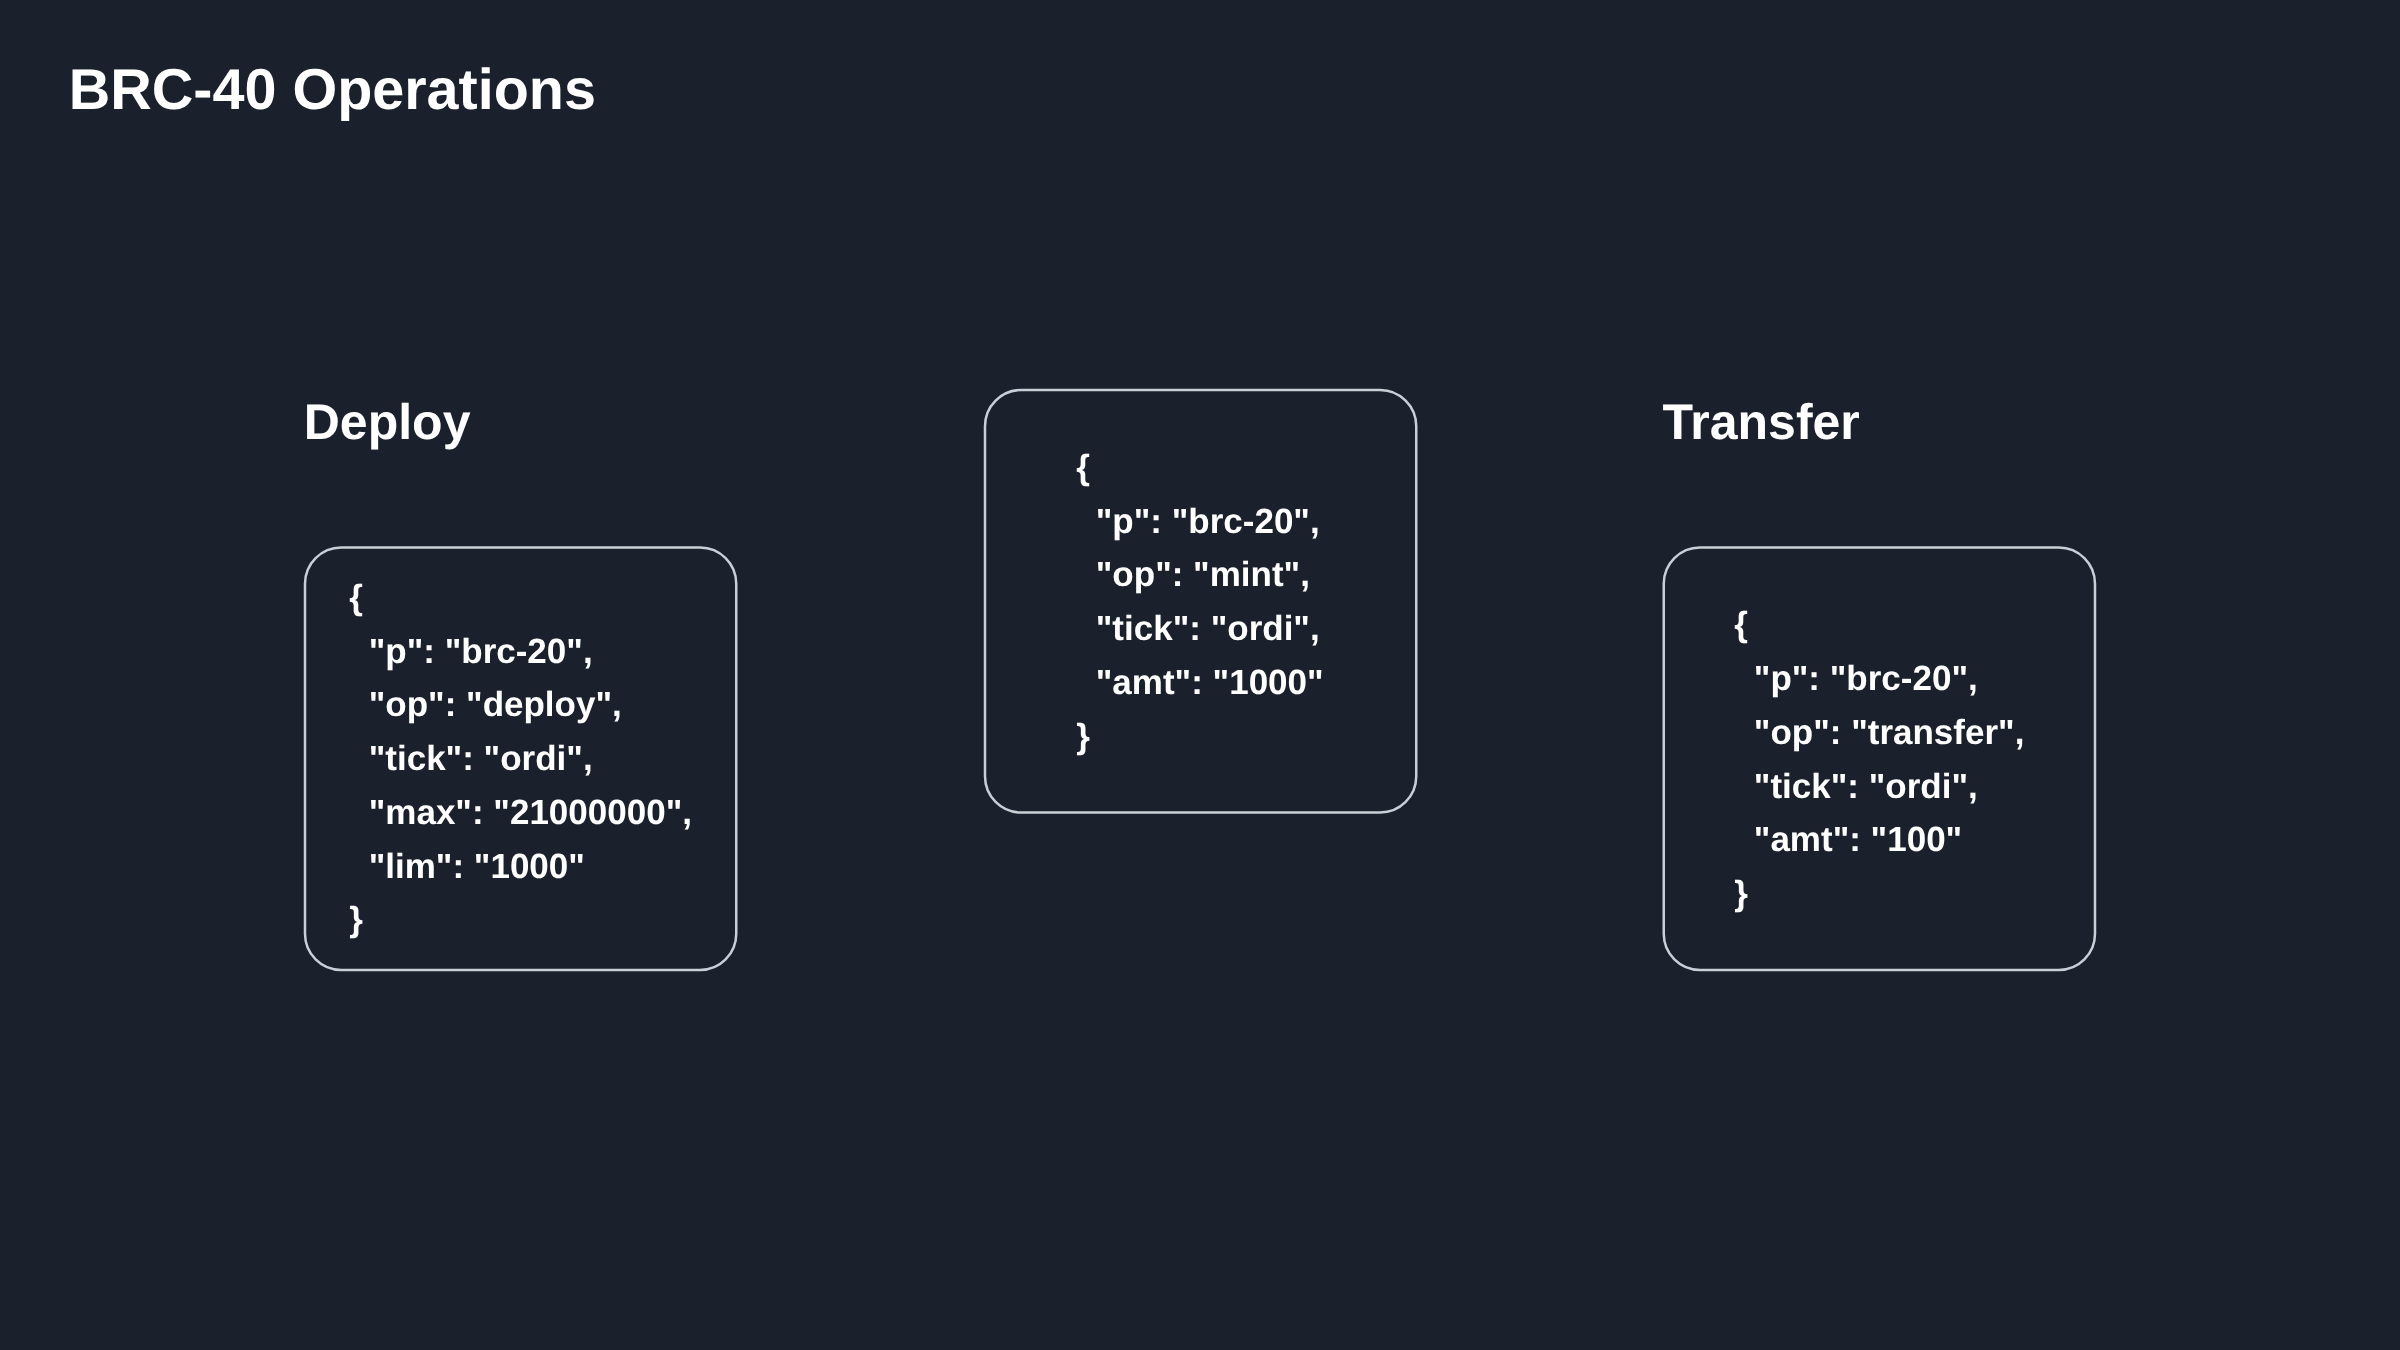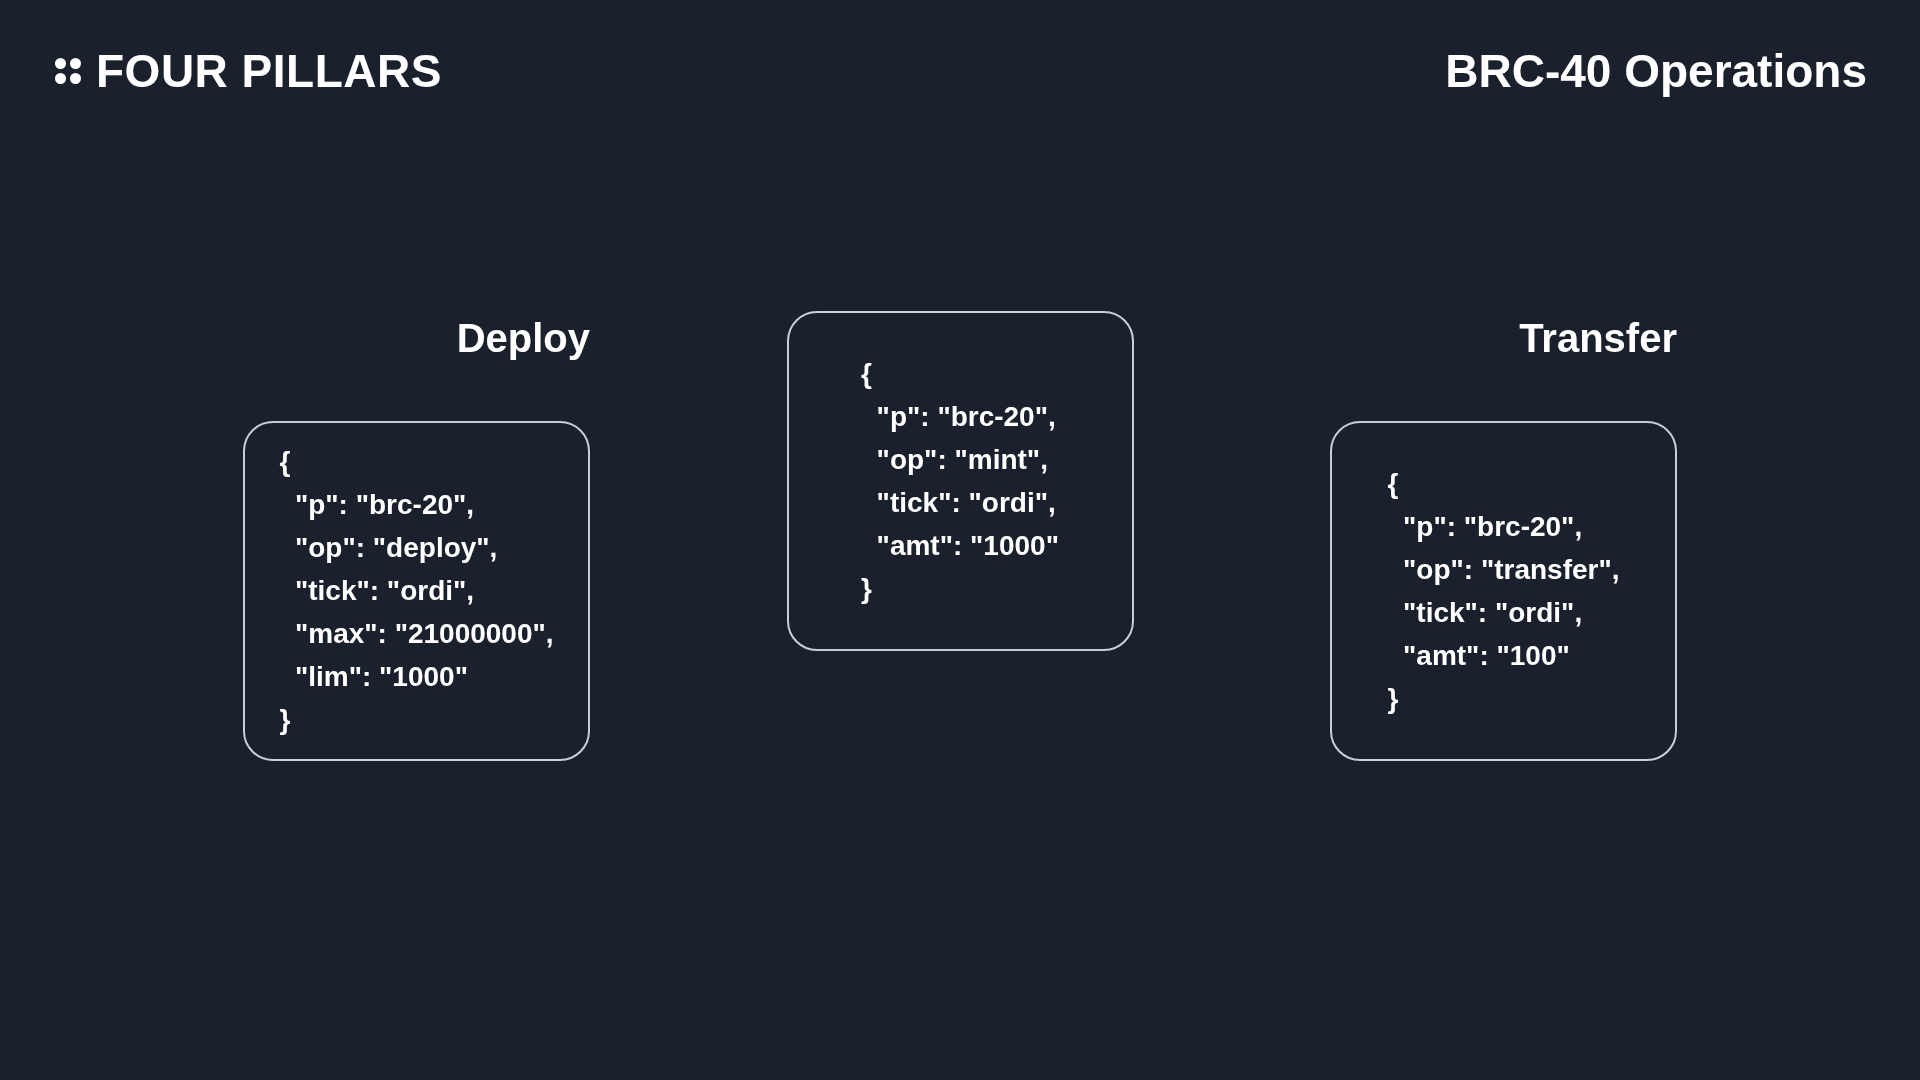--- a/index.html
+++ b/index.html
@@ -67,22 +67,22 @@
     justify-content: space-between;
     padding: 0 243px;
     margin-top: 214px;
   }
   .op-column {
     width: 347px;
     display: flex;
     flex-direction: column;
   }
   .op-heading {
-    margin: 0 0 56px 0;
-    text-align: right;
+    margin: 0 0 72px 0;
+    text-align: left;
     font-size: 40px;
     font-weight: 700;
     line-height: 54px;
   }
   .code-card {
     height: 340px;
     border: 2.5px solid var(--border);
     border-radius: 30px;
     display: flex;
     align-items: center;
@@ -98,29 +98,20 @@
     white-space: pre;
     color: var(--text);
   }
 </style>
 </head>
 <body>
 
 <div class="slide">
 
   <header class="header">
-    <div class="brand">
-      <span class="logo-dots">
-        <span></span>
-        <span></span>
-        <span></span>
-        <span></span>
-      </span>
-      <span class="brand-name">FOUR PILLARS</span>
-    </div>
     <h1 class="slide-title">BRC-40 Operations</h1>
   </header>
 
   <main class="ops-row">
 
     <section class="op-column">
       <h2 class="op-heading">Deploy</h2>
       <div class="code-card">
         <pre class="code-block">{
   "p": "brc-20",

